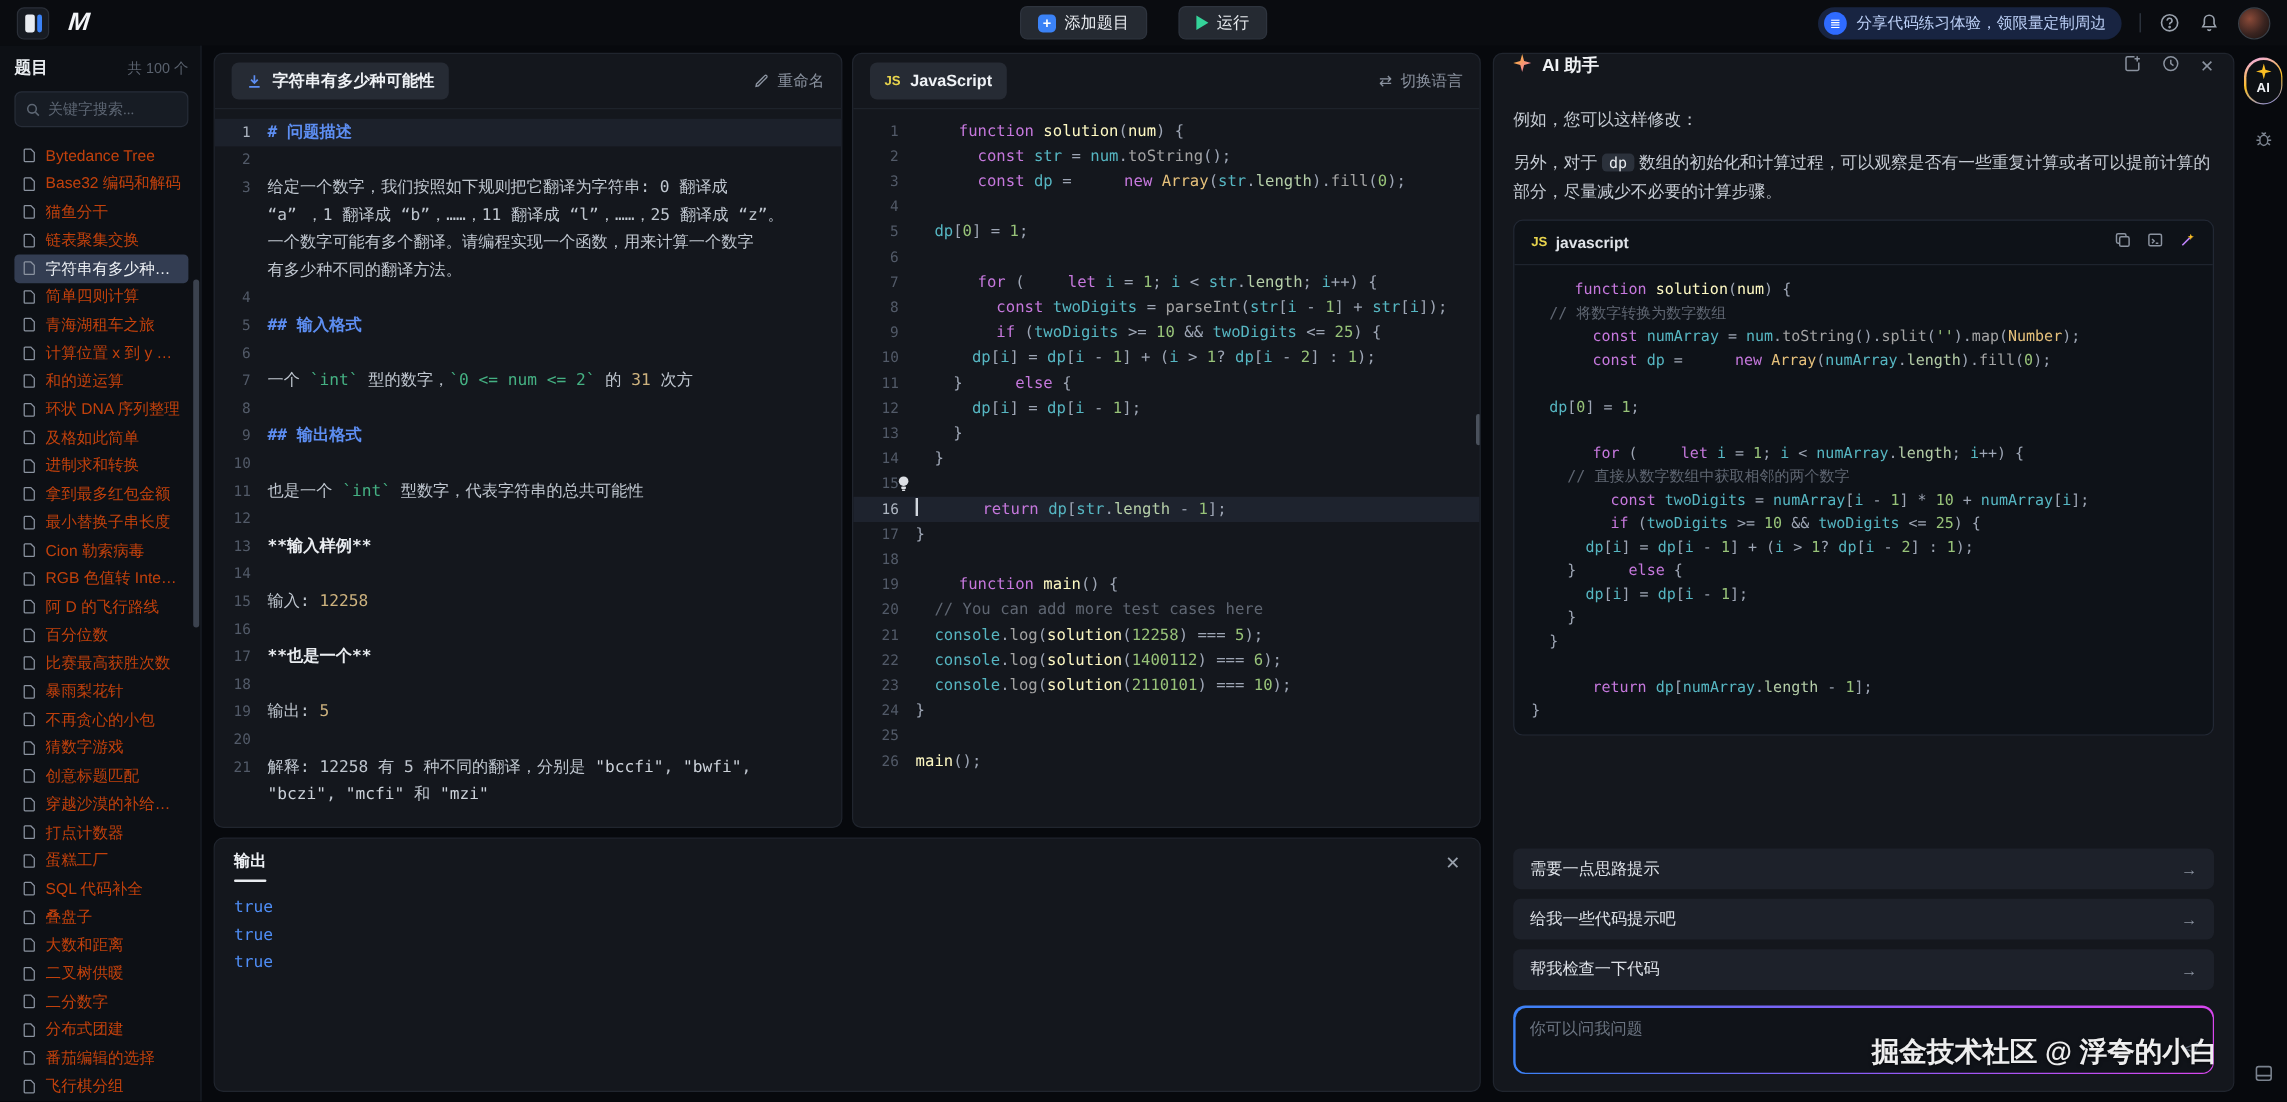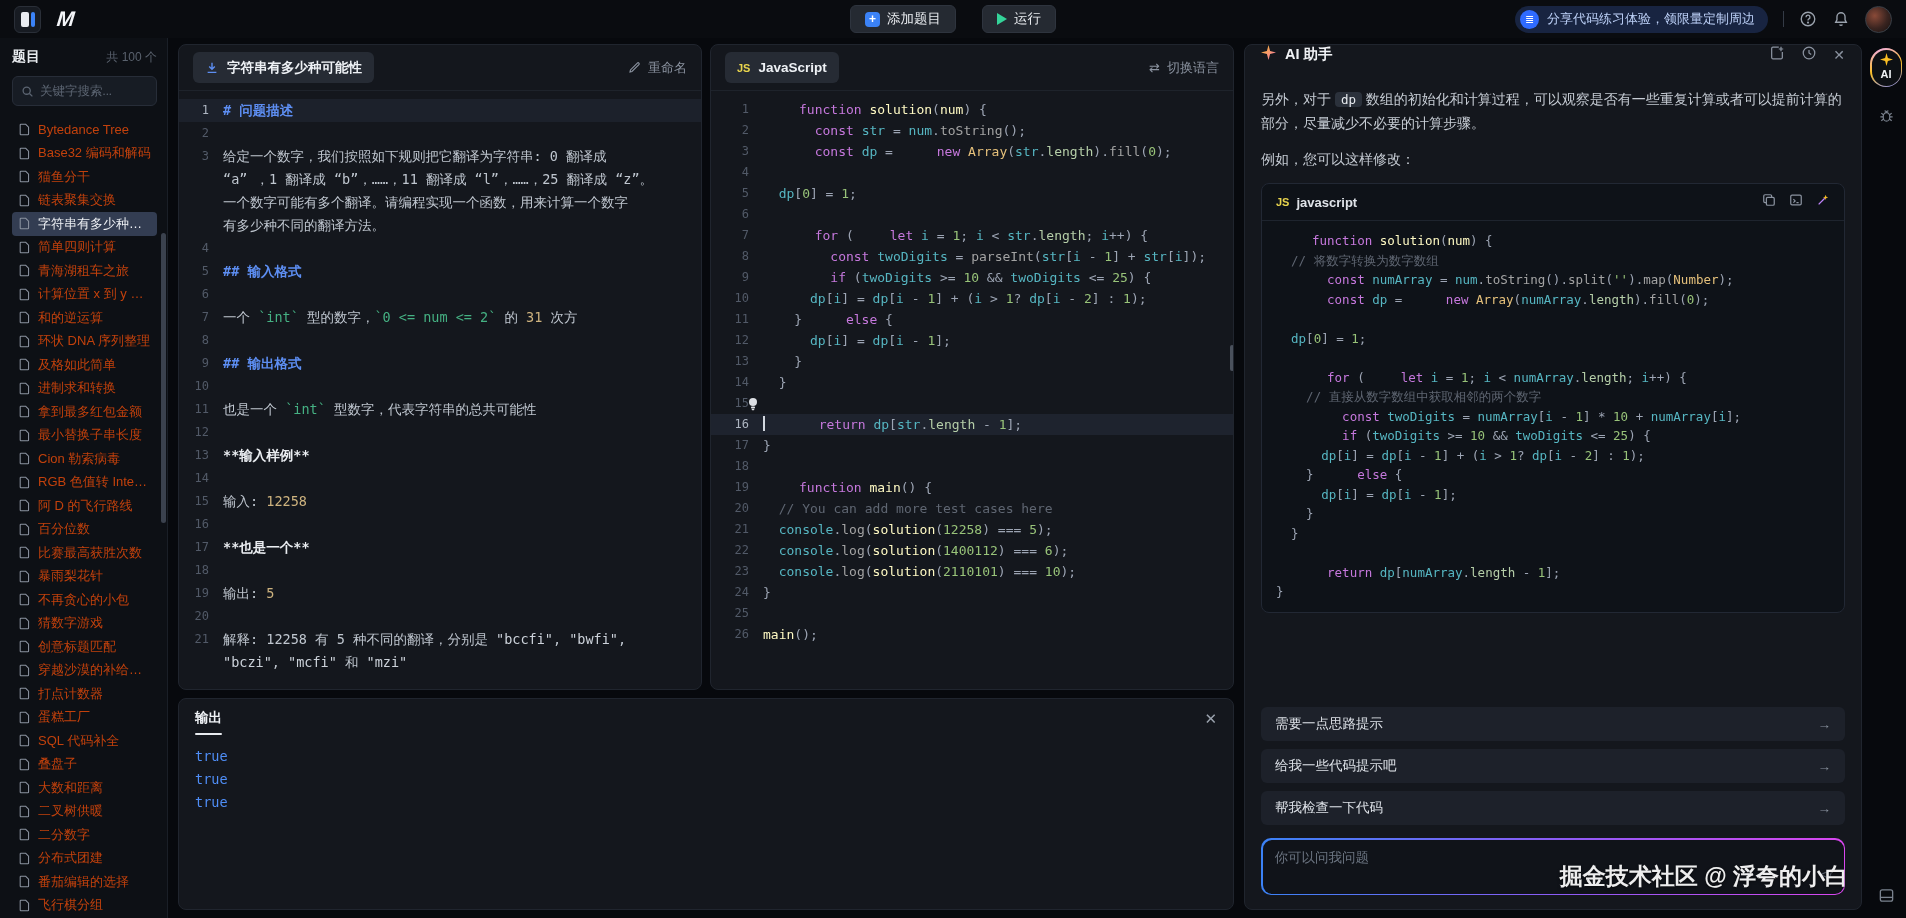--- a/index.html
+++ b/index.html
@@ -566,22 +566,22 @@
         <svg width="16" height="16" viewBox="0 0 18 18" fill="none" stroke="currentColor" stroke-width="1.4">
             <circle cx="9" cy="9" r="6.5"></circle>
             <path d="M9 5.5V9l2.5 1.8"></path>
           </svg>
       </span>
       <span style="font-size:14px;">✕</span>
     </div>
   </div>
   <div class="ai-scroll">
     <div id="ai-paragraphs">
+        <div class="ai-p"><span>例如，您可以这样修改：</span></div>
         <div class="ai-p"><span>另外，对于 </span><span class="dp-badge">dp</span><span> 数组的初始化和计算过程，可以观察是否有一些重复计算或者可以提前计算的部分，尽量减少不必要的计算步骤。</span></div>
-        <div class="ai-p"><span>例如，您可以这样修改：</span></div>
       </div>
     <div class="ai-code">
       <div class="ai-code-head">
         <span class="js-badge">JS</span>
         <span class="ai-code-lang">javascript</span>
         <div class="ai-code-icons">
           <span>
             <svg width="14" height="14" viewBox="0 0 16 16" fill="none" stroke="currentColor" stroke-width="1.4">
                 <rect x="5" y="5" width="9" height="9" rx="1.5"></rect>
                 <path d="M11 5V3.5A1.5 1.5 0 0 0 9.5 2h-6A1.5 1.5 0 0 0 2 3.5v6A1.5 1.5 0 0 0 3.5 11H5"></path>

